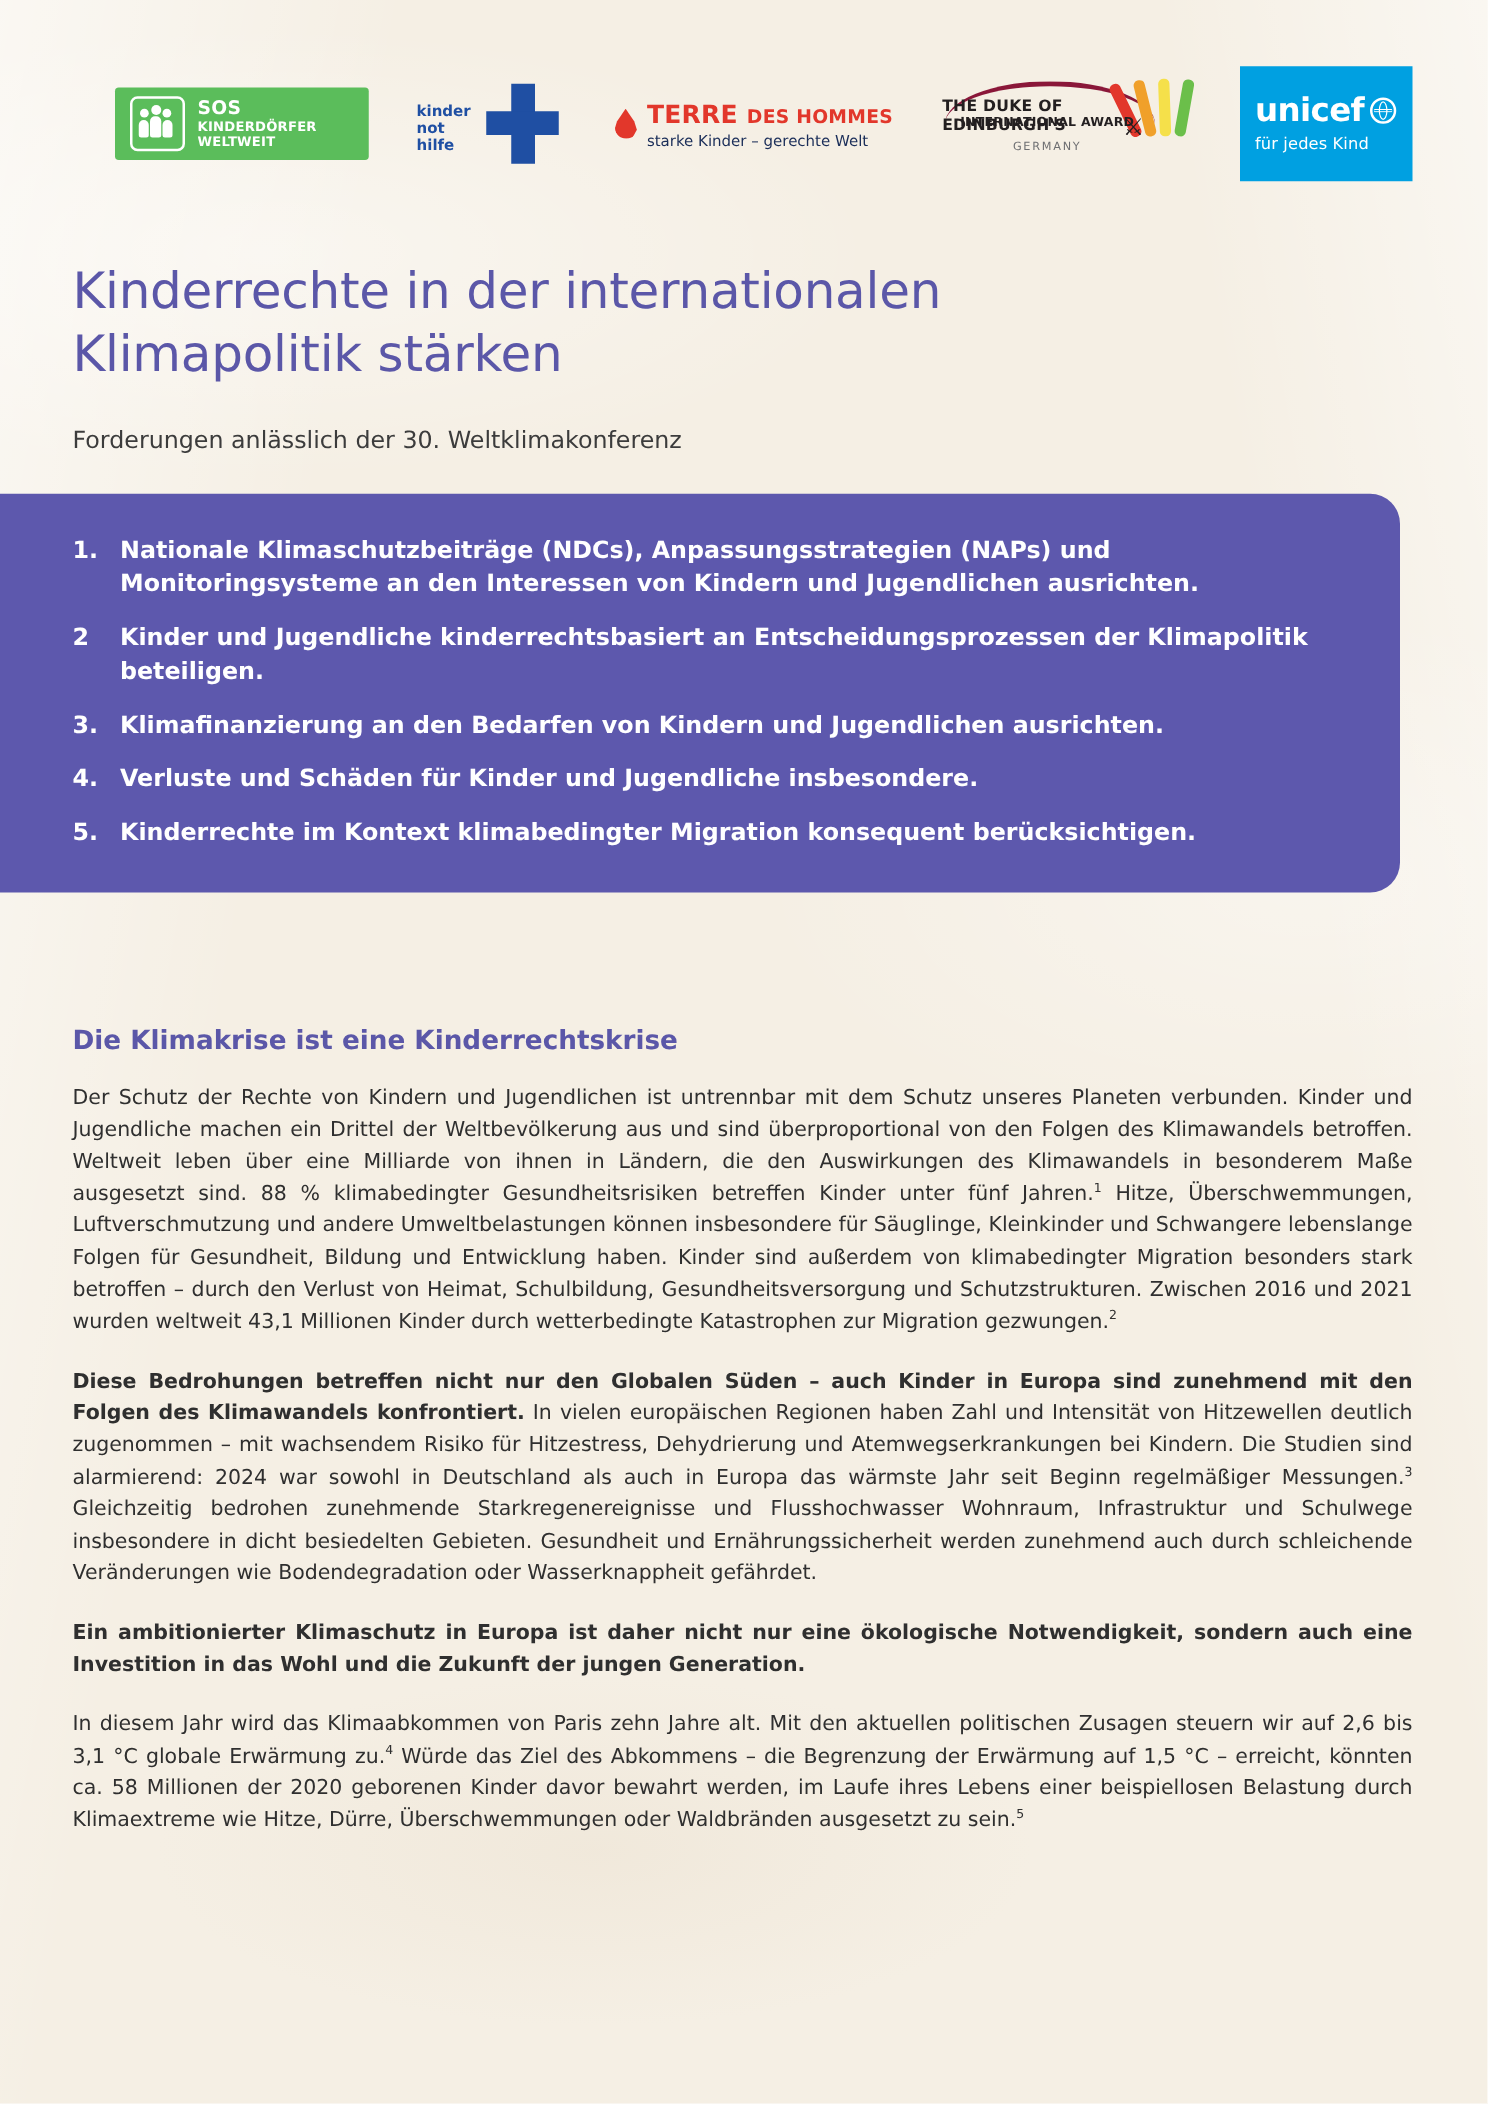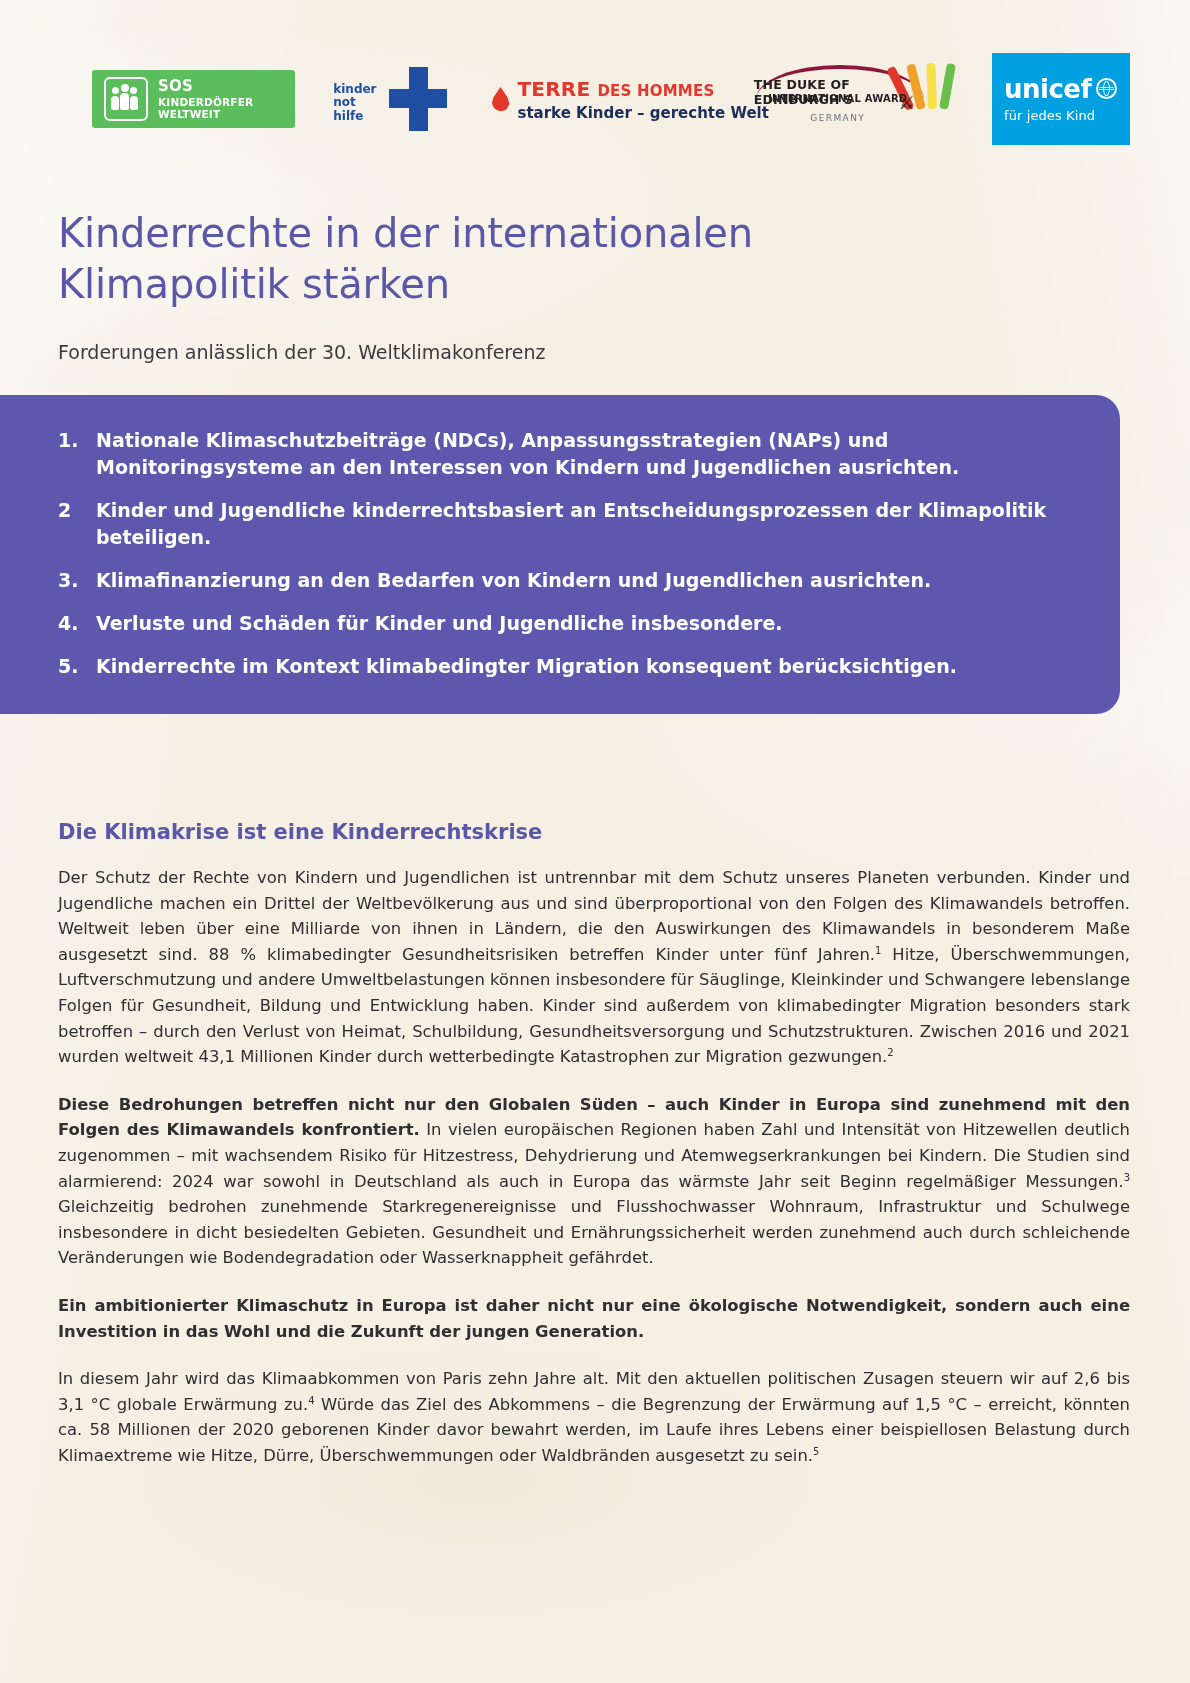--- a/index.html
+++ b/index.html
@@ -151,22 +151,22 @@
   .tdh-l1 {
     color: #e2372b;
     font-weight: bold;
     font-size: 20px;
     letter-spacing: 0.2px;
     white-space: nowrap;
   }
   .tdh-l1 .small { font-size: 15px; }
   .tdh-l2 {
     color: #1b2e59;
-    font-size: 15px;
-    font-weight: bold;
+    font-size: 12px;
+    font-weight: normal;
     margin-top: 3px;
     white-space: nowrap;
   }
 
   
   .logo-duke {
     width: 200px;
     height: 72px;
     position: relative;
   }

